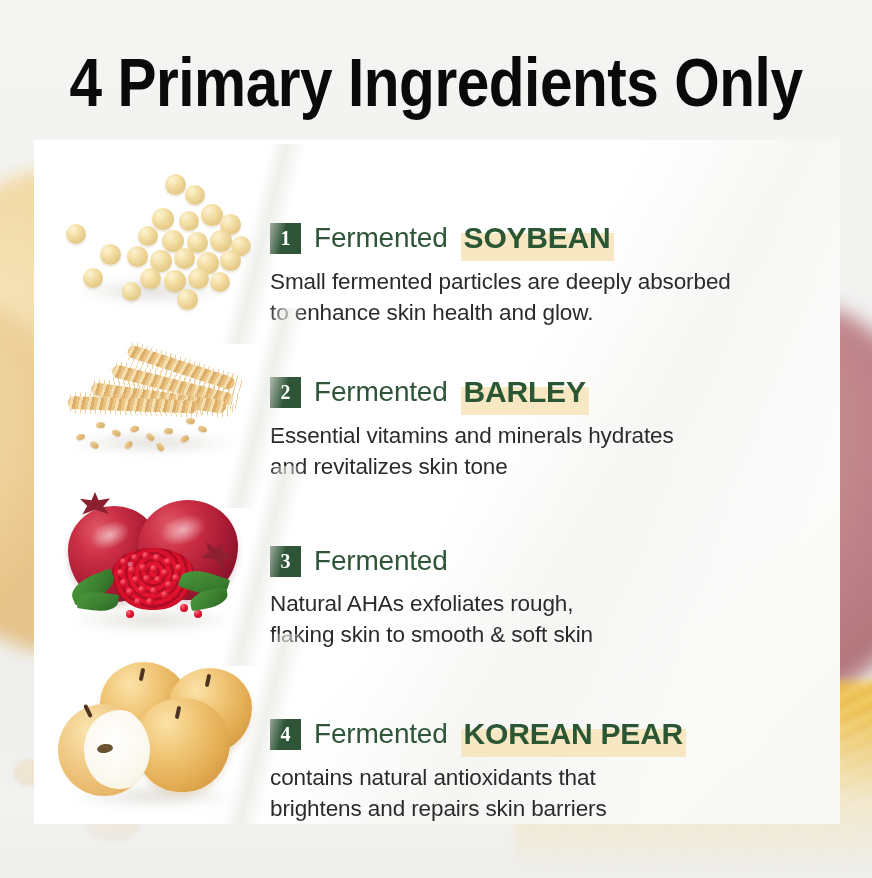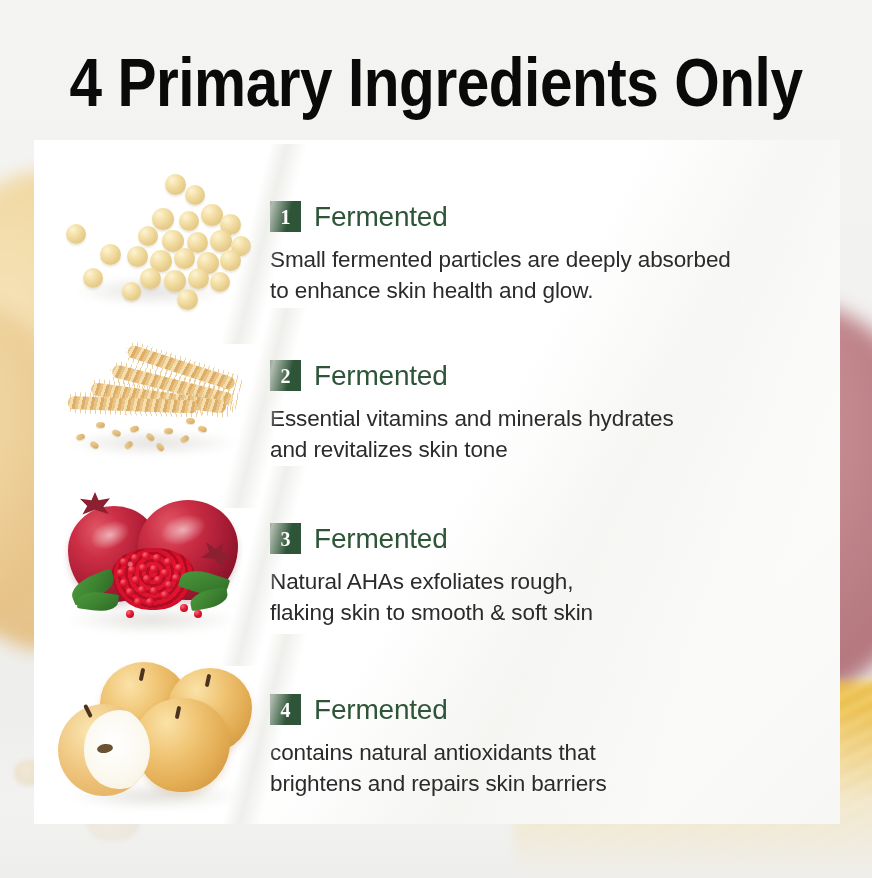--- a/index.html
+++ b/index.html
@@ -168,21 +168,21 @@
     pointer-events: none;
   }
 
   .rows { position: relative; z-index: 2; }
 
   .row {
     position: absolute;
     left: 0;
     width: 806px;
     display: flex;
-    align-items: center;
+    align-items: flex-end;
   }
   .row-1 { top: 18px;  height: 170px; }
   .row-2 { top: 182px; height: 160px; }
   .row-3 { top: 340px; height: 170px; }
   .row-4 { top: 508px; height: 176px; }
 
   
   .photo {
     position: relative;
     width: 236px;
@@ -452,20 +452,21 @@
           <div class="bean" style="left:32px;top:66px;width:20px;height:20px;"></div>
           <div class="bean" style="left:66px;top:86px;width:21px;height:21px;"></div>
           <div class="bean" style="left:49px;top:110px;width:20px;height:20px;"></div>
           <div class="bean" style="left:88px;top:124px;width:19px;height:19px;"></div>
         </div>
       </div>
       <div class="text">
         <div class="head">
           <span class="num">1</span>
           <span class="fermented">Fermented</span>
+          <span class="name">SOYBEAN</span>
         </div>
         <div class="desc">
           <div>Small fermented particles are deeply absorbed</div>
           <div>to enhance skin health and glow.</div>
         </div>
       </div>
     </div>
 
     <div class="row row-2">
       <div class="photo">
@@ -500,20 +501,21 @@
           <div class="grain" style="left:90px;top:120px;transform:rotate(-42deg);"></div>
           <div class="grain" style="left:152px;top:96px;transform:rotate(10deg);"></div>
           <div class="grain" style="left:42px;top:112px;transform:rotate(-20deg);"></div>
           <div class="grain" style="left:56px;top:120px;transform:rotate(33deg);"></div>
         </div>
       </div>
       <div class="text">
         <div class="head">
           <span class="num">2</span>
           <span class="fermented">Fermented</span>
+          <span class="name">BARLEY</span>
         </div>
         <div class="desc">
           <div>Essential vitamins and minerals hydrates</div>
           <div>and revitalizes skin tone</div>
         </div>
       </div>
     </div>
 
     <div class="row row-3">
       <div class="photo">
@@ -592,20 +594,21 @@
             <div class="pear-flesh"></div>
             <div class="pear-core"></div>
           </div>
           <div class="pear-hstem" style="left:52px;top:56px;"></div>
         </div>
       </div>
       <div class="text">
         <div class="head">
           <span class="num">4</span>
           <span class="fermented">Fermented</span>
+          <span class="name">KOREAN PEAR</span>
         </div>
         <div class="desc">
           <div>contains natural antioxidants that</div>
           <div>brightens and repairs skin barriers</div>
         </div>
       </div>
     </div>
 
   </div>
 </div>

